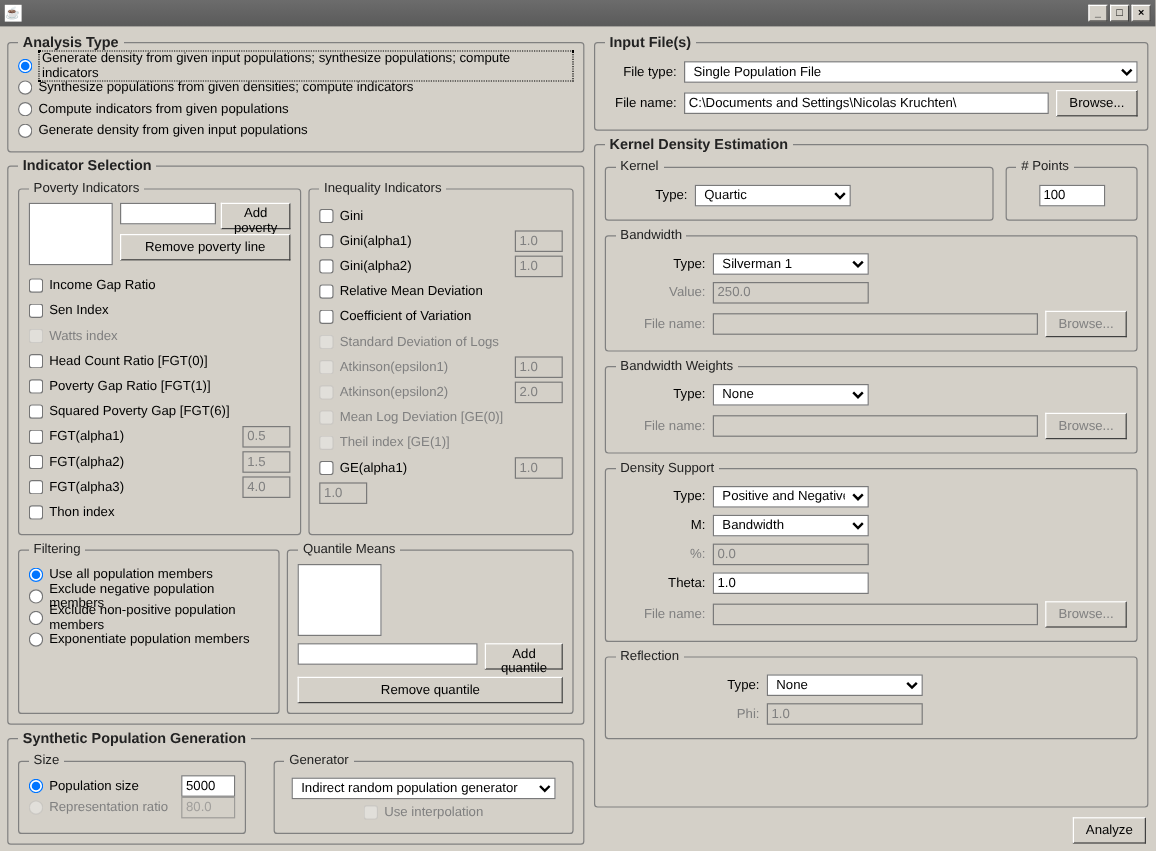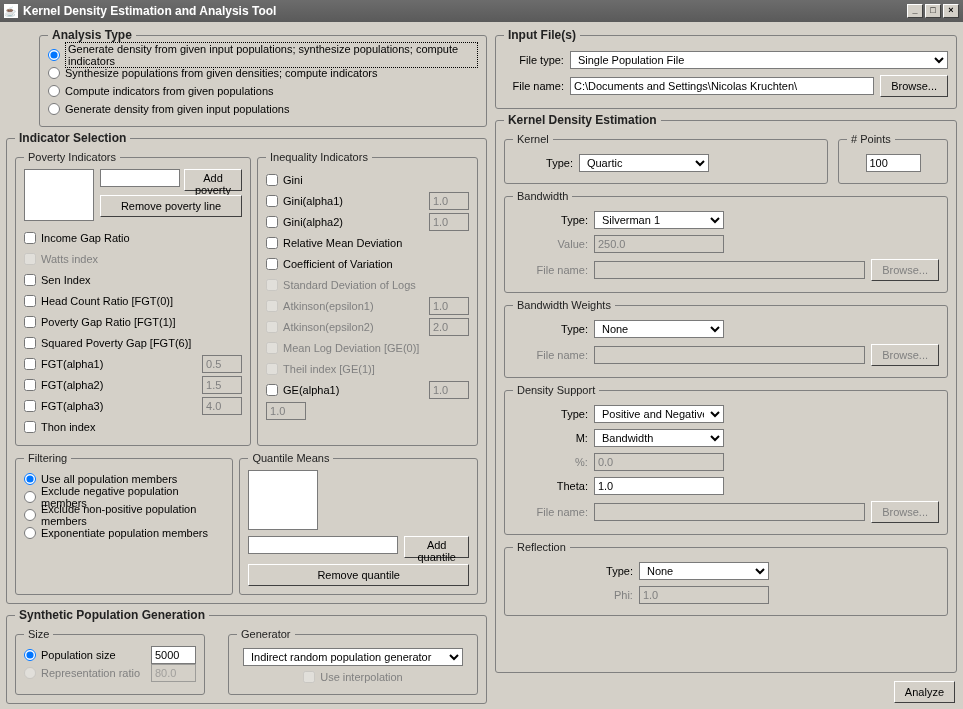--- a/index.html
+++ b/index.html
@@ -56,21 +56,21 @@
 }
 .left-col { flex: 1.02; display: flex; flex-direction: column; gap: 4px; }
 .right-col { flex: 0.98; display: flex; flex-direction: column; gap: 4px; }
 
 fieldset {
   border: 1px solid #808080;
   border-radius: 3px;
   padding: 6px 8px 8px 8px;
   position: relative;
 }
-fieldset.top { padding-top: 4px; margin-left: 33px; }
+fieldset.top { padding-top: 4px; }
 legend {
   font-weight: bold;
   font-size: 12px;
   padding: 0 4px;
   color: #222;
 }
 fieldset fieldset legend {
   font-weight: normal;
   font-size: 11px;
 }
@@ -183,21 +183,20 @@
   height: 21px;
 }
 .ineq-row .check-row { flex: 1; }
 .ineq-row input[type="text"] { width: 40px; }
 </style>
 </head>
 <body>
 
 <div class="titlebar">
   <span class="java-icon">☕</span>
-  <span>Kernel Density Estimation and Analysis Tool</span>
   <span class="spacer"></span>
   <span class="win-btn">_</span>
   <span class="win-btn">□</span>
   <span class="win-btn">×</span>
 </div>
 
 <div class="content">
 
   <div class="left-col">
 
@@ -238,29 +237,29 @@
             </div>
           </div>
           <div id="pov-items">
               <div class="ineq-row">
                 <div class="check-row">
                   <input type="checkbox" style="">
                   <span>Income Gap Ratio</span>
                 </div>
               </div>
               <div class="ineq-row">
+                <div class="check-row">
+                  <input type="checkbox" style="">
+                  <span>Sen Index</span>
+                </div>
+              </div>
+              <div class="ineq-row">
                 <div class="check-row disabled">
                   <input type="checkbox" disabled="" style="">
                   <span>Watts index</span>
-                </div>
-              </div>
-              <div class="ineq-row">
-                <div class="check-row">
-                  <input type="checkbox" style="">
-                  <span>Sen Index</span>
                 </div>
               </div>
               <div class="ineq-row">
                 <div class="check-row">
                   <input type="checkbox" style="">
                   <span>Head Count Ratio [FGT(0)]</span>
                 </div>
               </div>
               <div class="ineq-row">
                 <div class="check-row">

